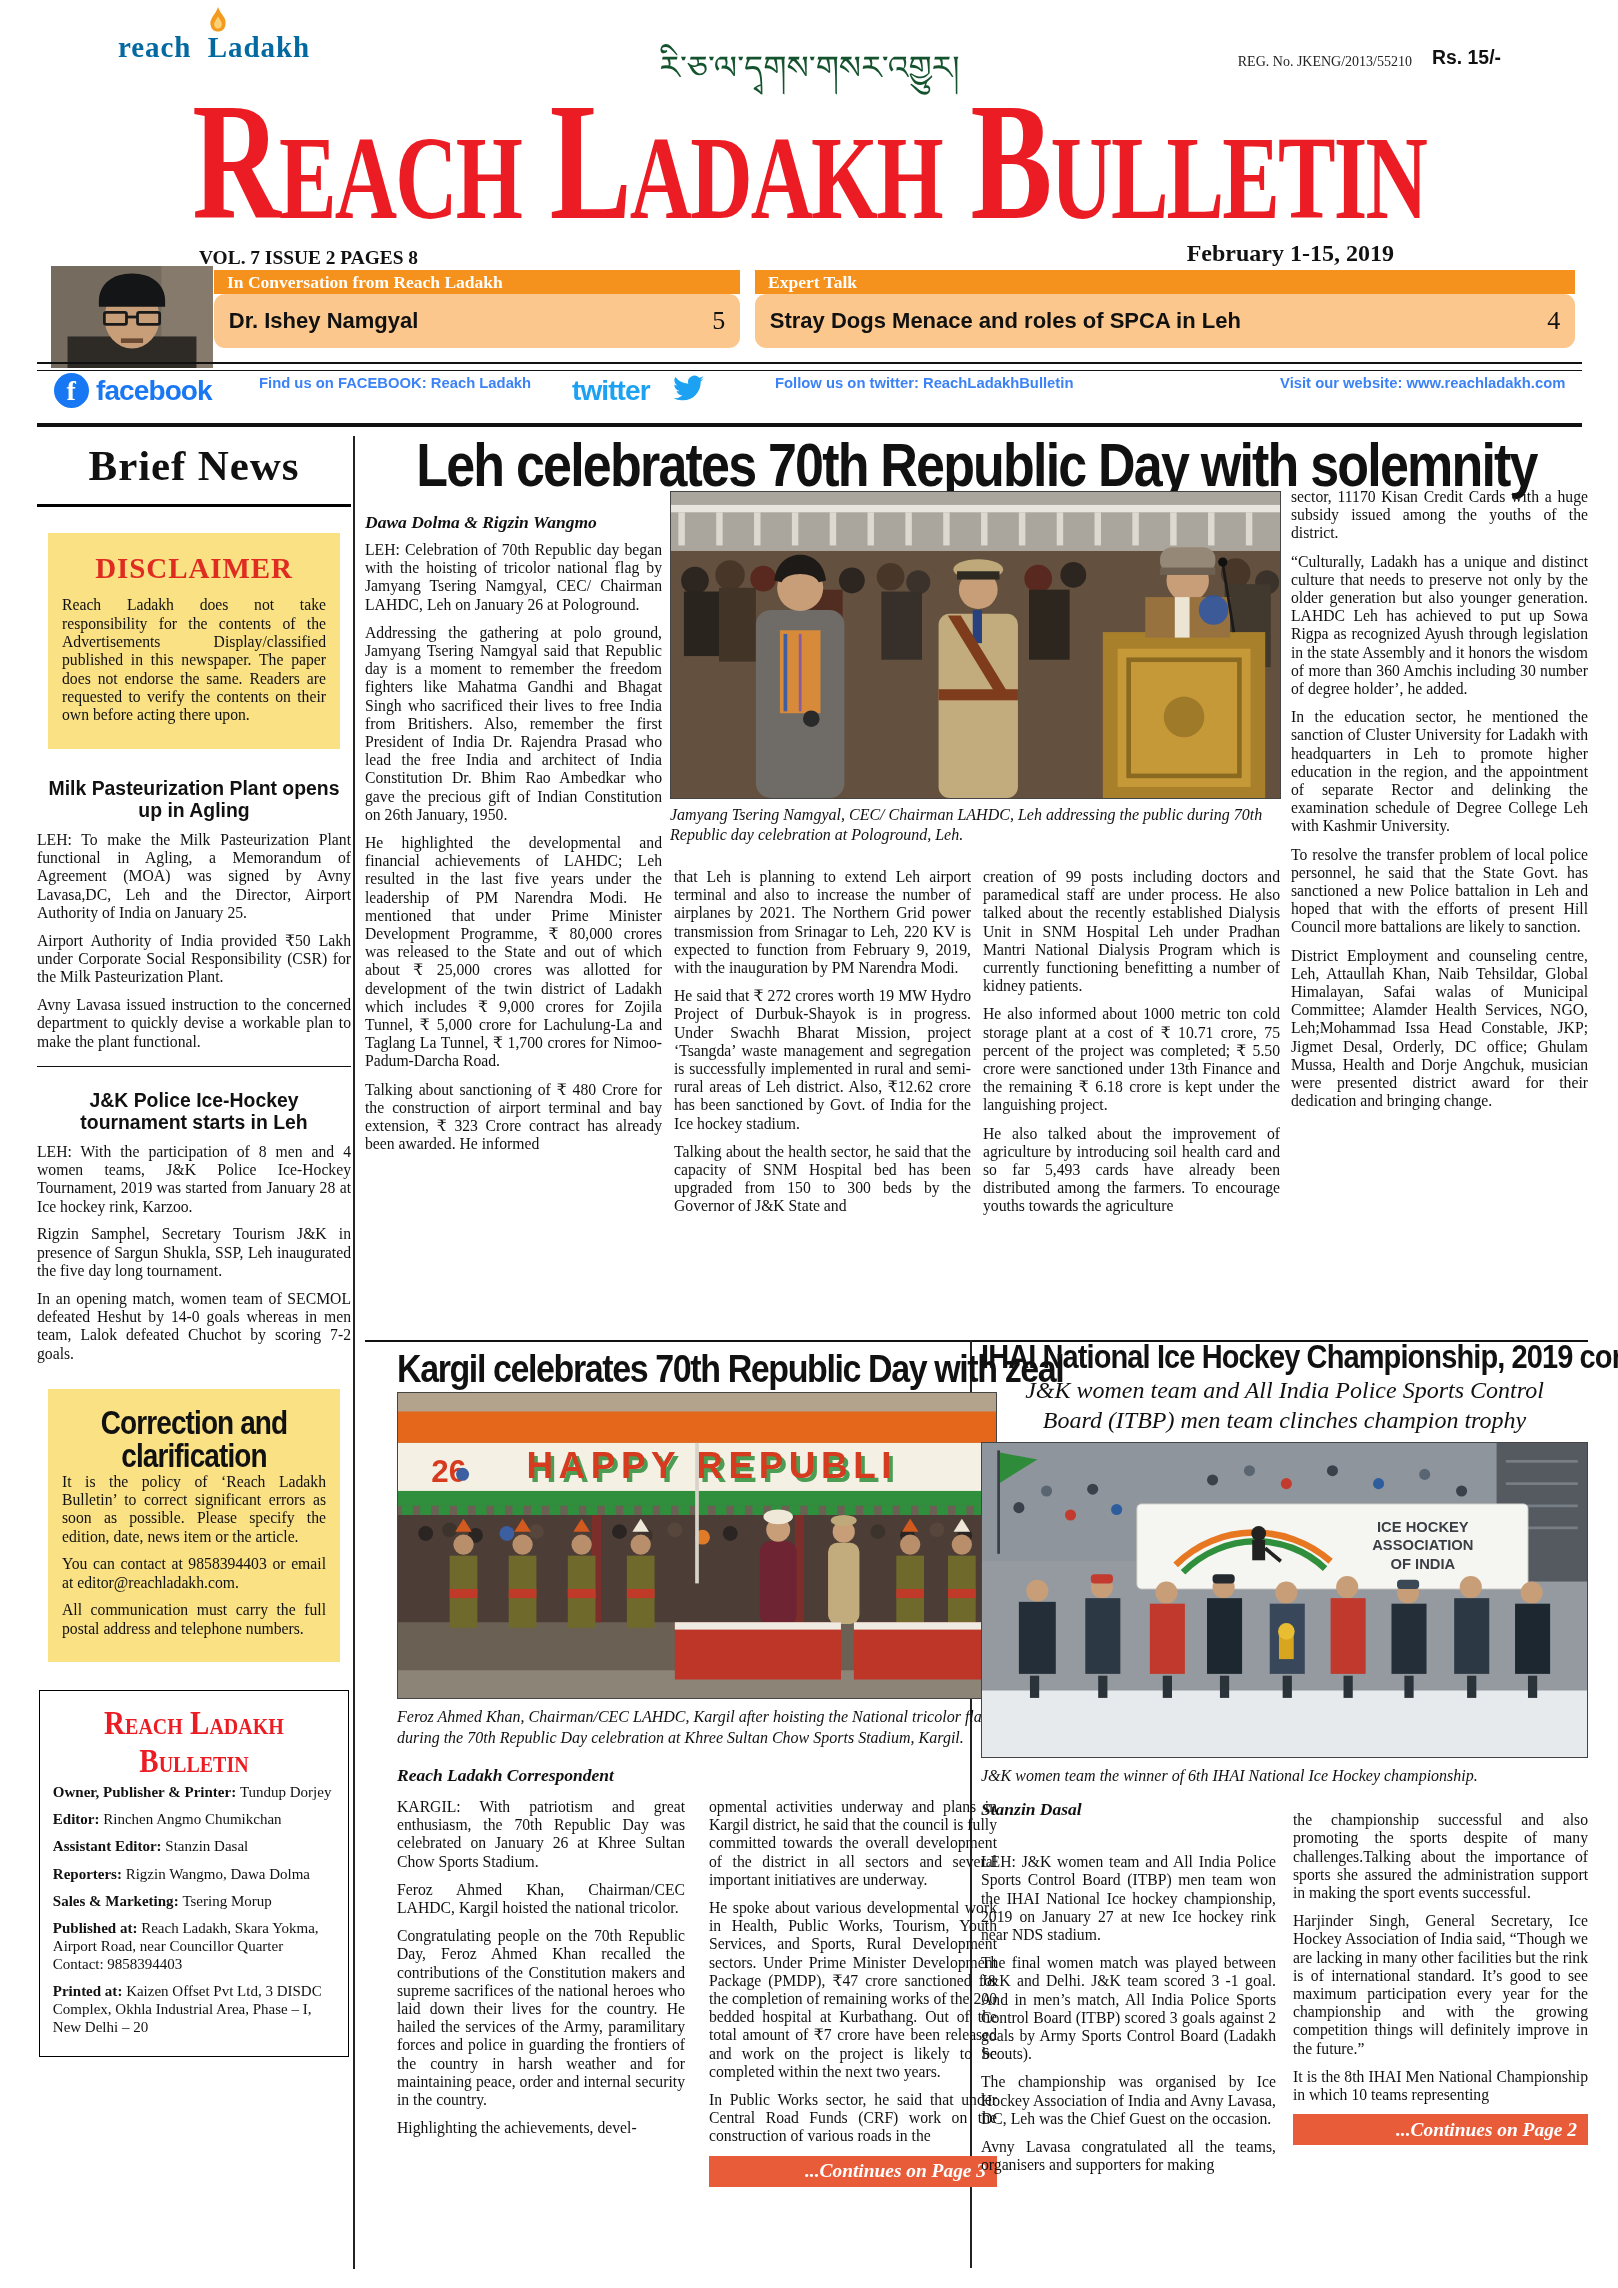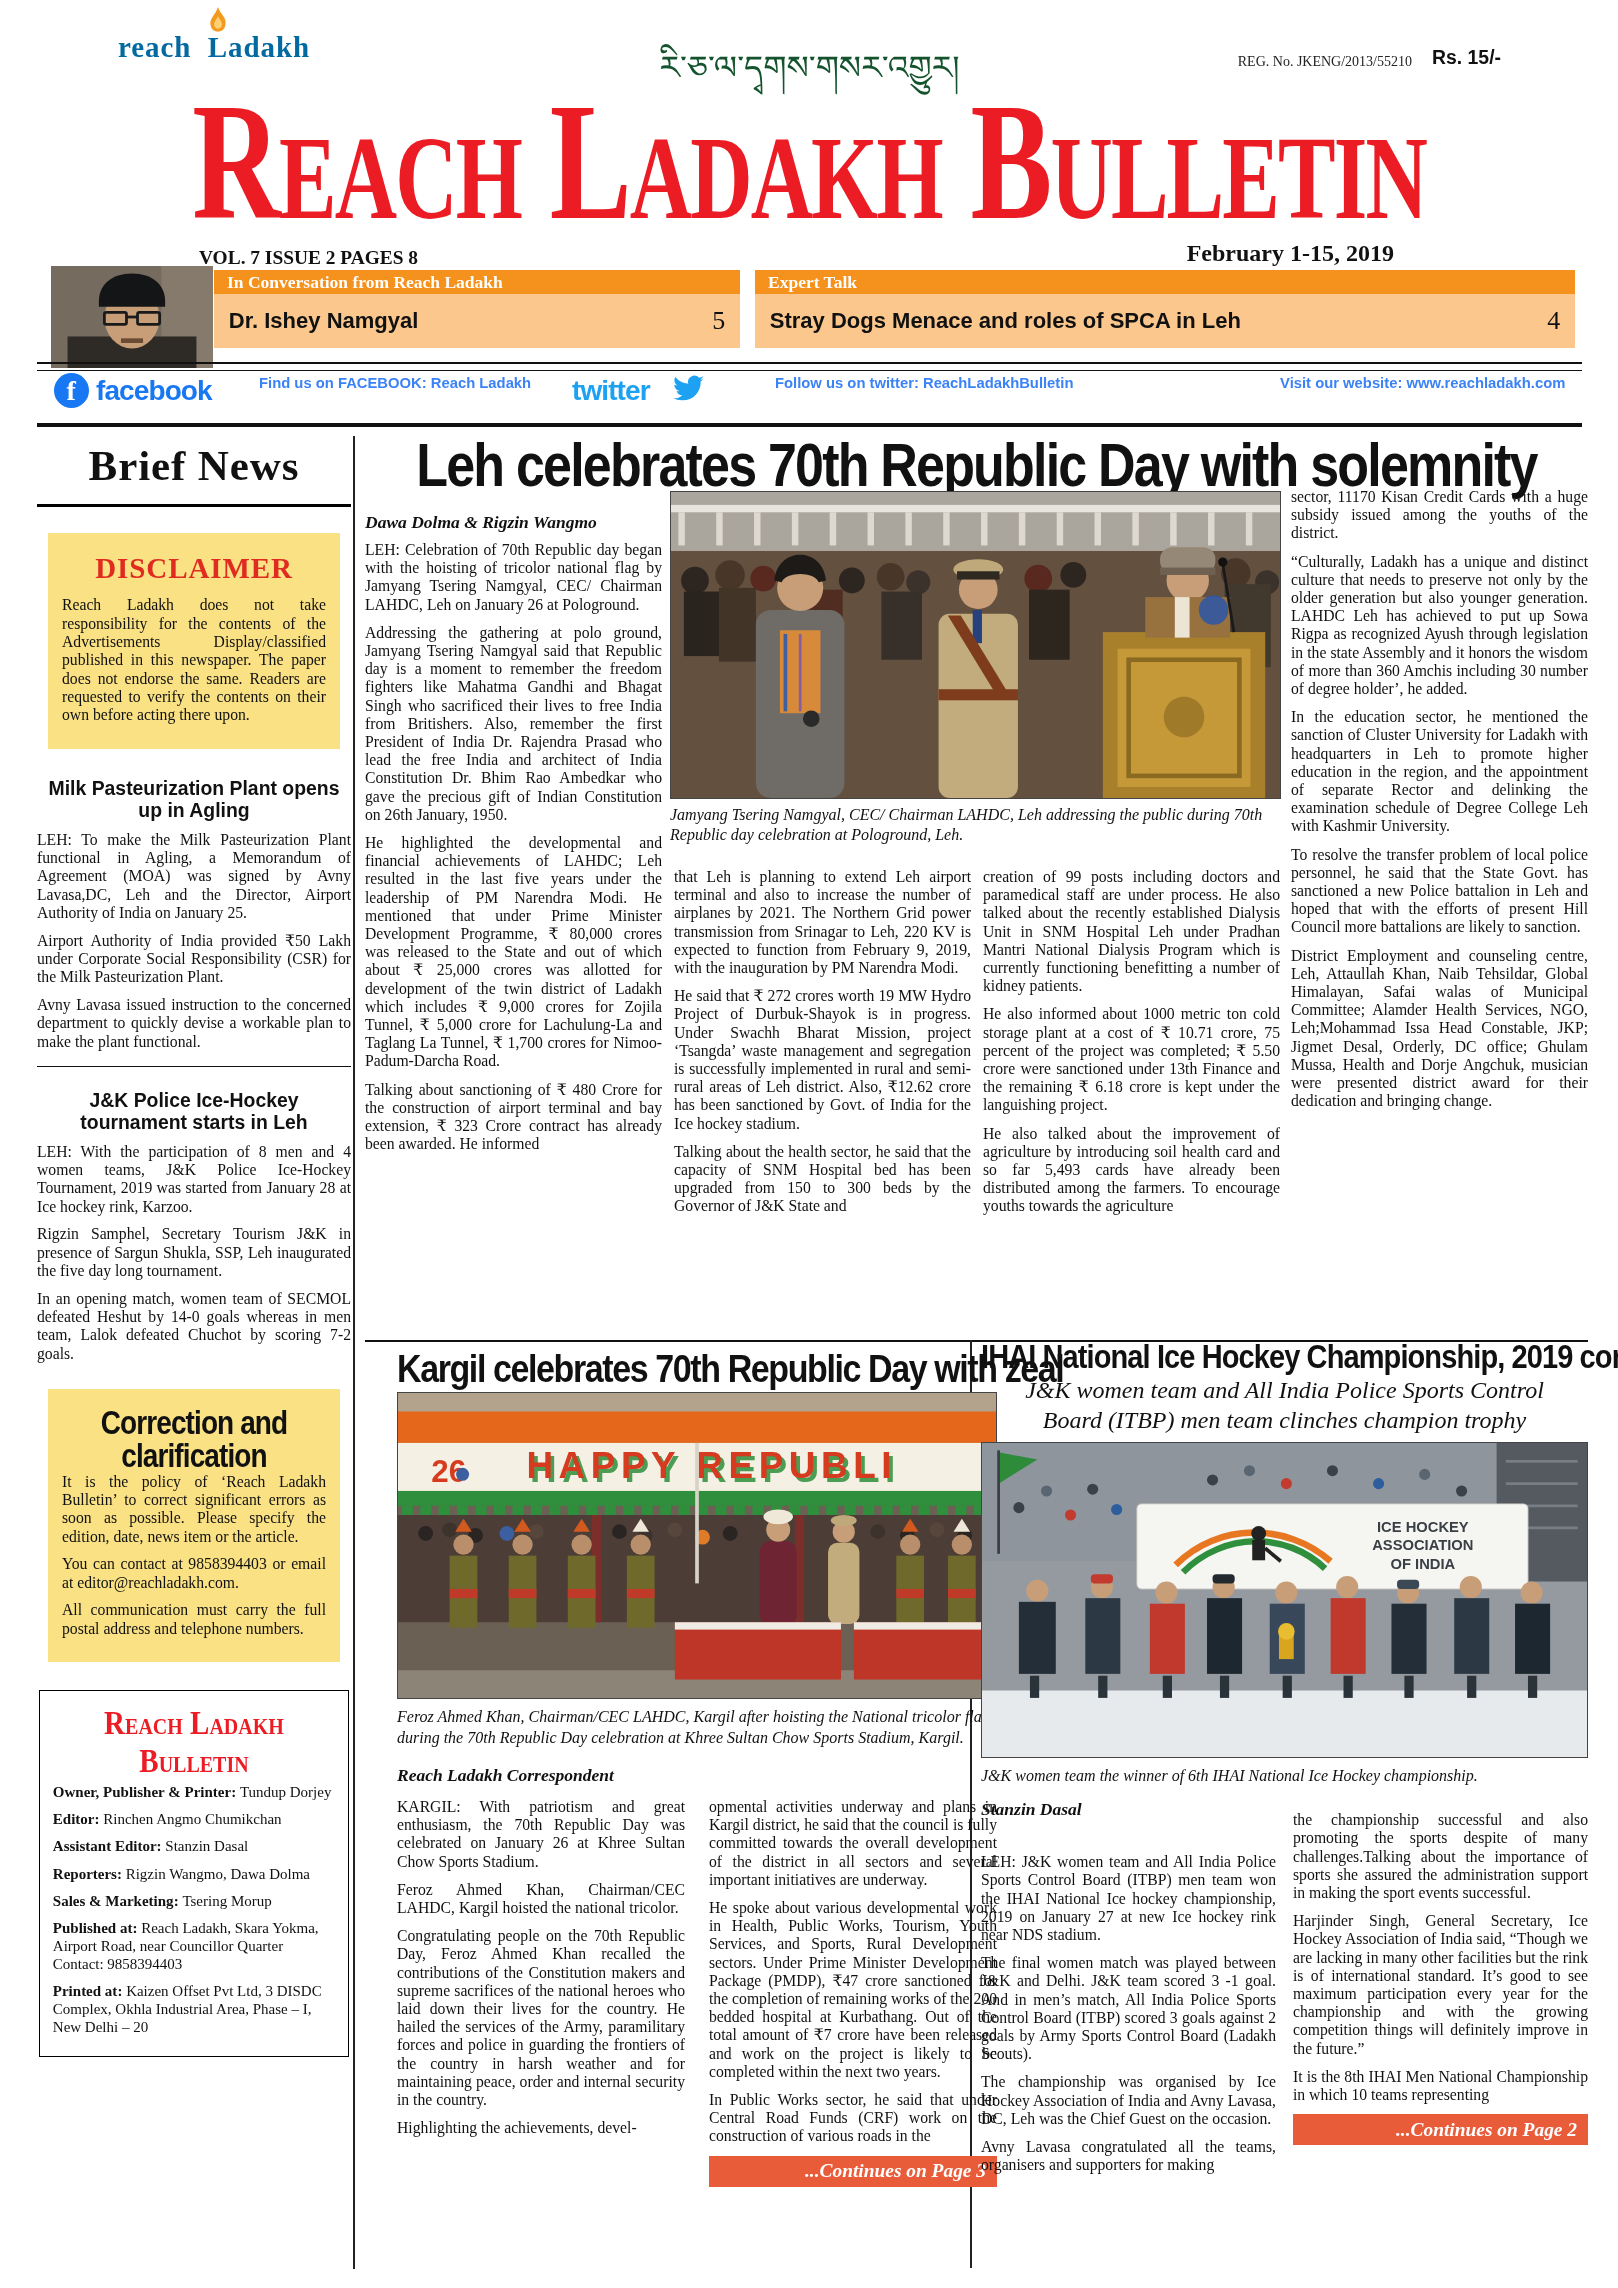--- a/index.html
+++ b/index.html
@@ -14,21 +14,21 @@
   .priceline{position:absolute;right:118px;top:46px;font:bold 19.4px "Liberation Sans","DejaVu Sans",sans-serif;color:#111;}
   .masthead{position:absolute;left:0;right:0;top:79px;height:164px;text-align:center;}
   .masthead span{display:inline-block;font:bold 118px/1 "Liberation Serif","DejaVu Serif",serif;font-variant:small-caps;
                  color:#ec1c24;letter-spacing:-1.8px;transform:scale(1.04,1.42);transform-origin:center top;white-space:nowrap;}
   .volline{position:absolute;left:199px;top:247px;font:bold 19.4px "Liberation Serif",serif;}
   .dateline{position:absolute;right:225px;top:240px;font:bold 24px "Liberation Serif",serif;}
   
   .portrait{position:absolute;left:51px;top:266px;width:162px;height:102px;overflow:hidden;}
   .panel{position:absolute;top:270px;}
   .panel-head{background:#f5921e;color:#fff;font:bold 17.5px/24px "Liberation Serif",serif;padding:0 13px;height:24px;}
-  .panel-body{background:#fbc78c;height:54px;display:flex;align-items:center;justify-content:space-between;padding:0 14.8px;}
+  .panel-body{background:#fbc78c;height:54px;display:flex;align-items:center;justify-content:space-between;padding:0 14.8px;border-radius:11px;}
   .panel-title{font:bold 22px "Liberation Sans","DejaVu Sans",sans-serif;color:#111;}
   .panel-page{font:26px "Liberation Serif",serif;color:#111;}
   .dbl-rule{position:absolute;left:37px;right:37px;top:362px;height:5.5px;border-top:2.8px solid #111;border-bottom:1.8px solid #111;}
   
   .social{position:absolute;left:37px;right:37px;top:369px;height:48px;}
   .fb-ic{position:absolute;left:16.6px;top:3.7px;width:35px;height:35px;border-radius:50%;background:#1877f2;color:#fff;
          font:bold 28px/35px "Liberation Serif",serif;text-align:center;}
   .fb-word{position:absolute;left:59px;top:5.5px;font:bold 28px "Liberation Sans",sans-serif;color:#1877f2;letter-spacing:-0.9px;}
   .soc-txt{position:absolute;top:6px;font:bold 14.8px "Liberation Sans","DejaVu Sans",sans-serif;color:#3b82f6;}
   .tw-word{position:absolute;left:535px;top:5.5px;font:bold 28px "Liberation Sans",sans-serif;color:#1da1f2;letter-spacing:-0.9px;}

